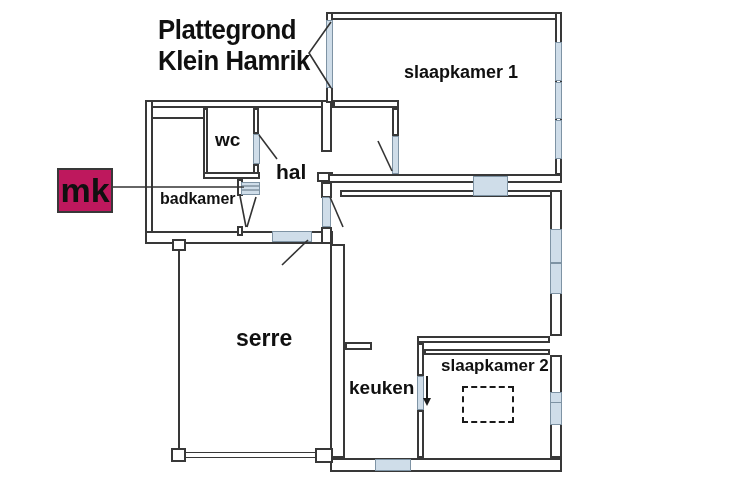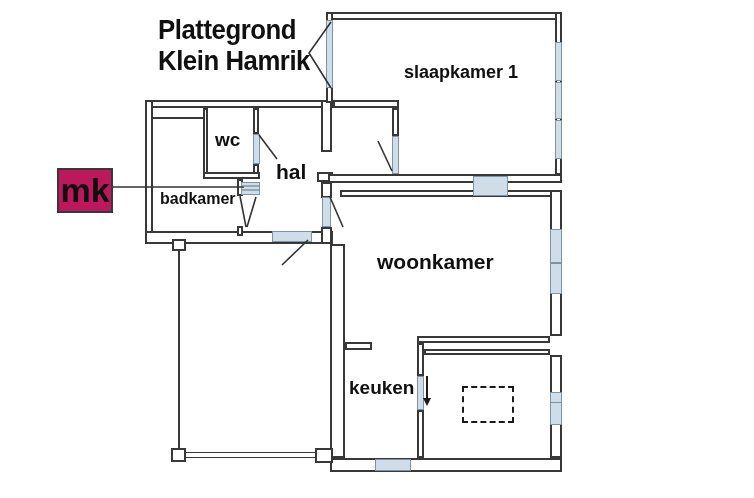--- a/index.html
+++ b/index.html
@@ -114,16 +114,17 @@
     <path d="M378 141 L392 171" stroke="#333" stroke-width="1.6" fill="none"></path>
     <path d="M427 376 V399" stroke="#1a1a1a" stroke-width="2" fill="none"></path>
     <polygon points="423,398 431,398 427,406" fill="#1a1a1a"></polygon>
     <path d="M242 186 H259 M242 190 H259" stroke="#5d6e7c" stroke-width="1" fill="none"></path>
   </svg>
 
   <div class="lbl" style="left:404px;top:62px;font-size:18px;">slaapkamer 1</div>
   <div class="lbl" style="left:215px;top:129px;font-size:19px;">wc</div>
   <div class="lbl" style="left:276px;top:160px;font-size:21px;">hal</div>
   <div class="lbl" style="left:160px;top:190px;font-size:16px;">badkamer</div>
-  <div class="lbl" style="left:377px;top:250px;font-size:21px;">woonkamer</div>
+  <div class="lbl" style="left:236px;top:325px;font-size:23px;">serre</div>
   <div class="lbl" style="left:349px;top:377px;font-size:19px;">keuken</div>
+  <div class="lbl" style="left:441px;top:356px;font-size:17px;">slaapkamer 2</div>
 
 </div>
 
 </body></html>

